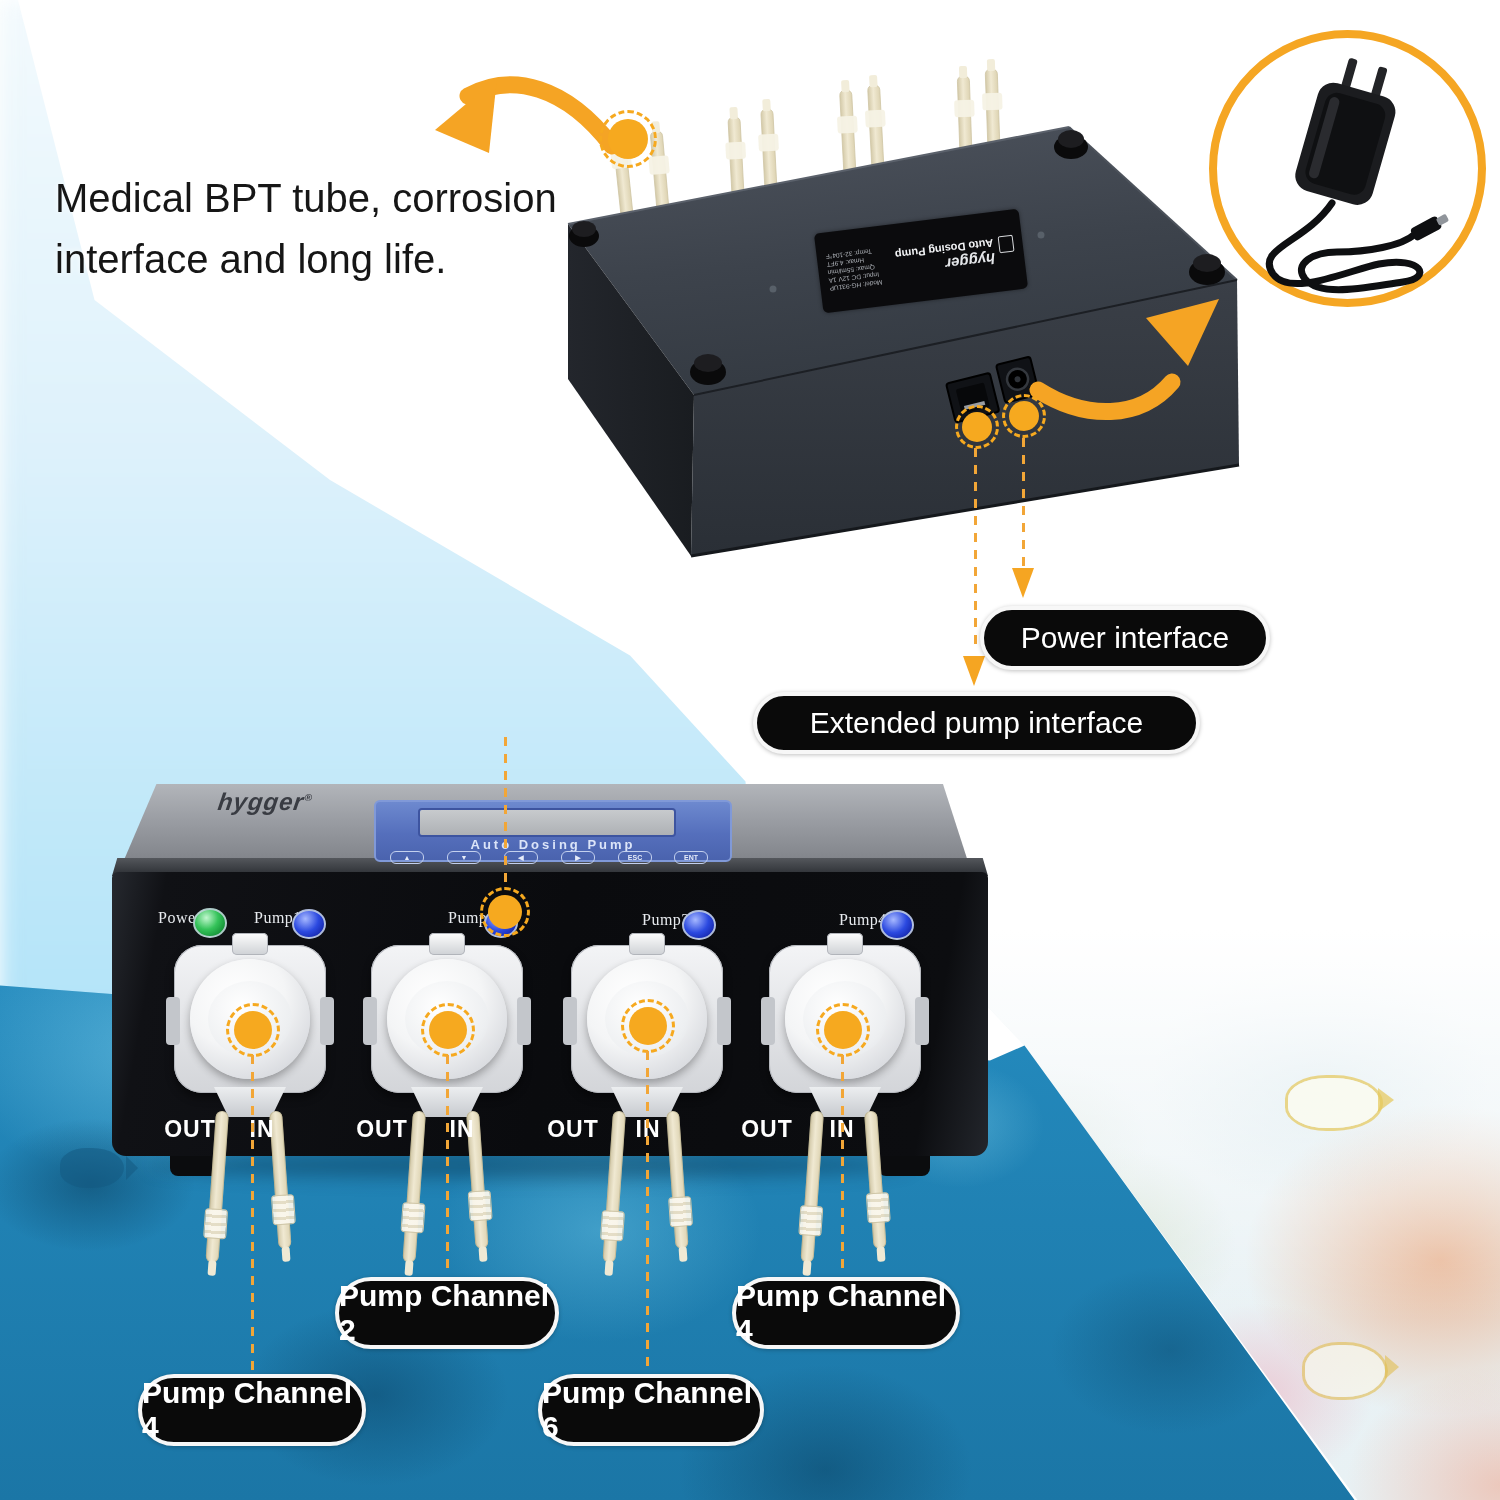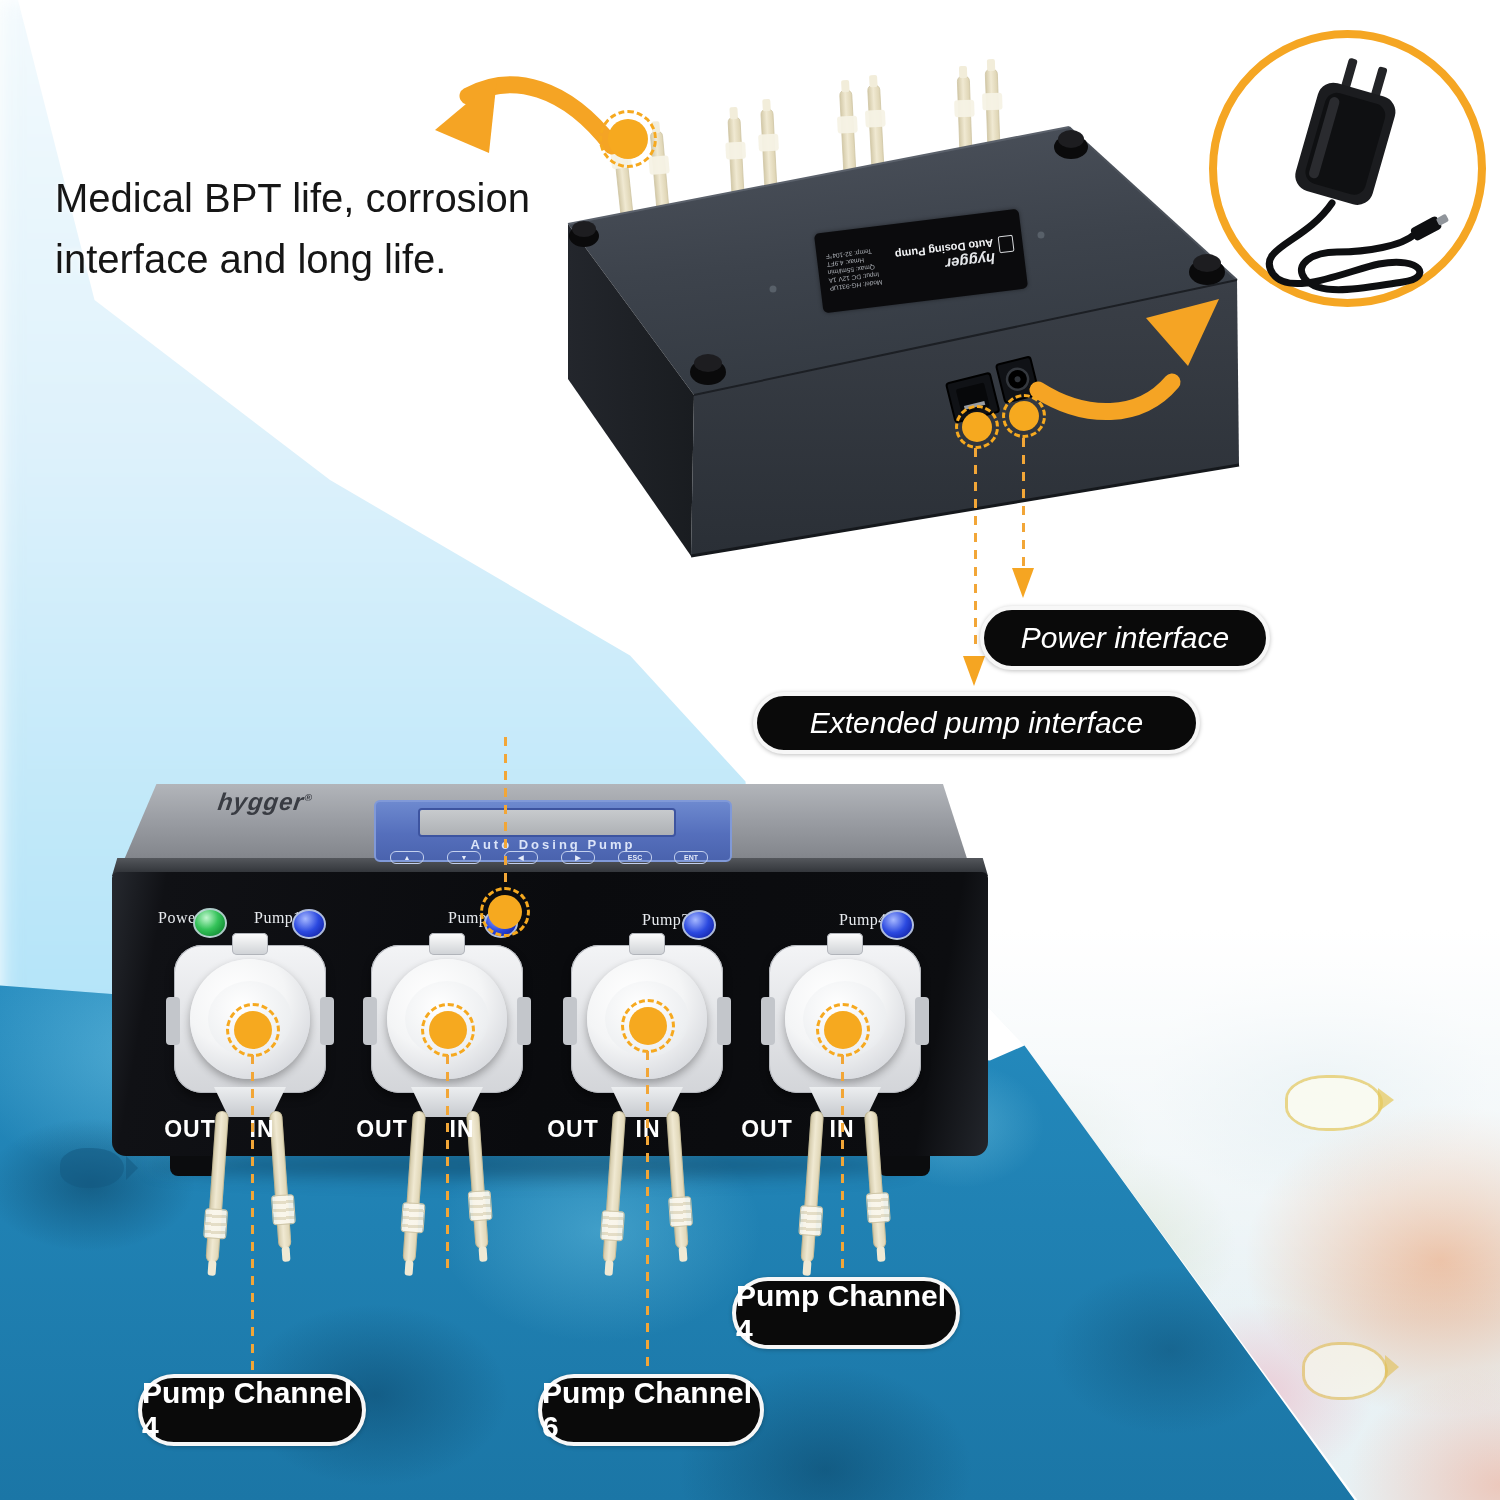--- a/index.html
+++ b/index.html
@@ -119,21 +119,21 @@
   .vdash{position:absolute;width:3px;z-index:8;
     background:repeating-linear-gradient(180deg,#F2A637 0 9px,transparent 9px 17px);}
   .odot{position:absolute;border-radius:50%;background:#F6A91F;z-index:8;}
   .oring{position:absolute;border-radius:50%;border:3px dashed #F6A91F;background:transparent;z-index:8;}
   .arrow-down{position:absolute;width:0;height:0;z-index:8;
     border-left:11px solid transparent;border-right:11px solid transparent;border-top:30px solid #F5A522;}
 
   .pill{position:absolute;z-index:9;background:#0a0a0a;border:4px solid #f7f7f7;border-radius:999px;
     color:#ffffff;display:flex;align-items:center;justify-content:center;
     box-shadow:0 1px 4px rgba(0,0,0,.25);box-sizing:border-box;}
-  .pill.light{font-size:30px;font-weight:400;font-style:italic;}
+  .pill.light{font-size:30px;font-weight:400;}
   .pill.bold{font-size:30px;font-weight:700;}
 
   .bpt-note{position:absolute;left:55px;top:168px;z-index:9;color:#161616;font-size:40px;
     line-height:61px;text-shadow:0 0 6px #ffffff;}
 </style>
 </head>
 <body>
 
 <div class="canvas">
 
@@ -428,21 +428,22 @@
   <div class="oring" style="left:621px;top:999px;width:48px;height:48px;"></div>
   <div class="vdash" style="left:646px;top:1051px;height:319px;"></div>
 
   <div class="odot" style="left:824px;top:1011px;width:38px;height:38px;"></div>
   <div class="oring" style="left:816px;top:1003px;width:48px;height:48px;"></div>
   <div class="vdash" style="left:841px;top:1055px;height:215px;"></div>
 
   <div class="pill light" style="left:980px;top:606px;width:290px;height:64px;">Power interface</div>
   <div class="pill light" style="left:753px;top:692px;width:447px;height:62px;">Extended pump interface</div>
   <div class="pill bold" style="left:138px;top:1374px;width:228px;height:72px;">Pump Channel 4</div>
+  <div class="pill bold" style="left:335px;top:1277px;width:224px;height:72px;">Pump Channel 2</div>
   <div class="pill bold" style="left:538px;top:1374px;width:226px;height:72px;">Pump Channel 6</div>
   <div class="pill bold" style="left:732px;top:1277px;width:228px;height:72px;">Pump Channel 4</div>
 
   <div class="bpt-note">
-    <div>Medical BPT life, corrosion</div>
+    <div>Medical BPT tube, corrosion</div>
     <div>interface and long life.</div>
   </div>
 
 </div>
 
 </body></html>

